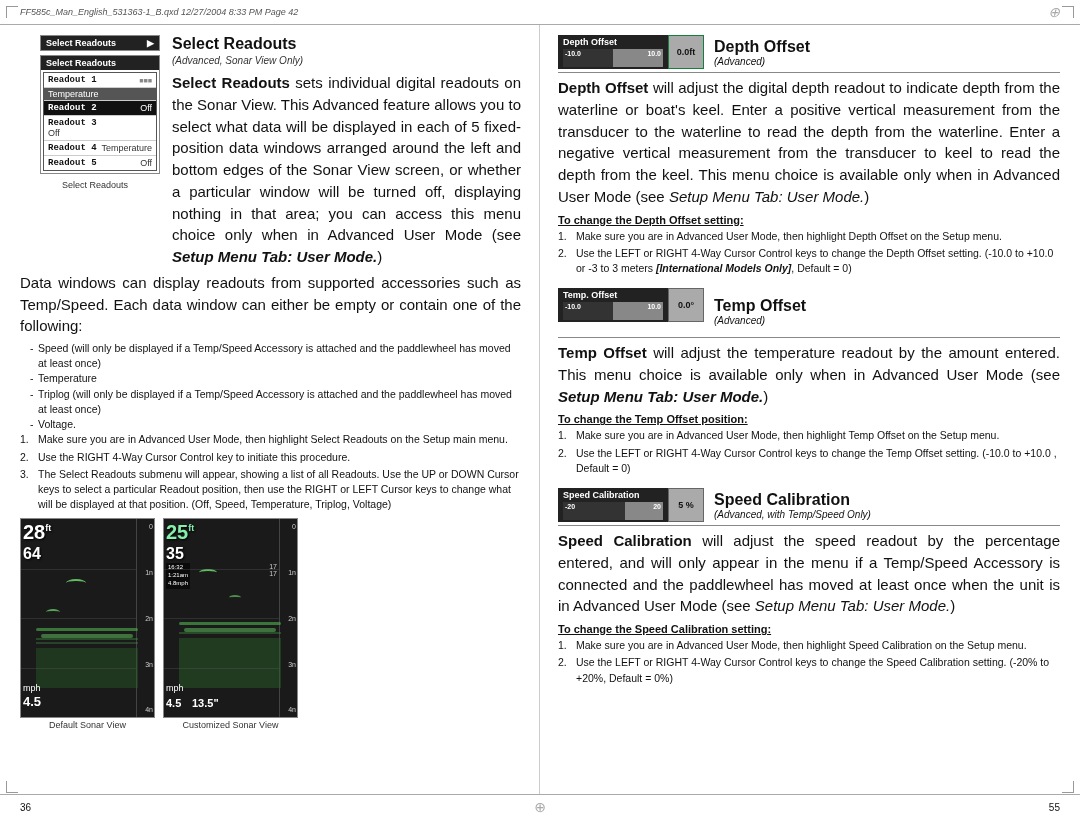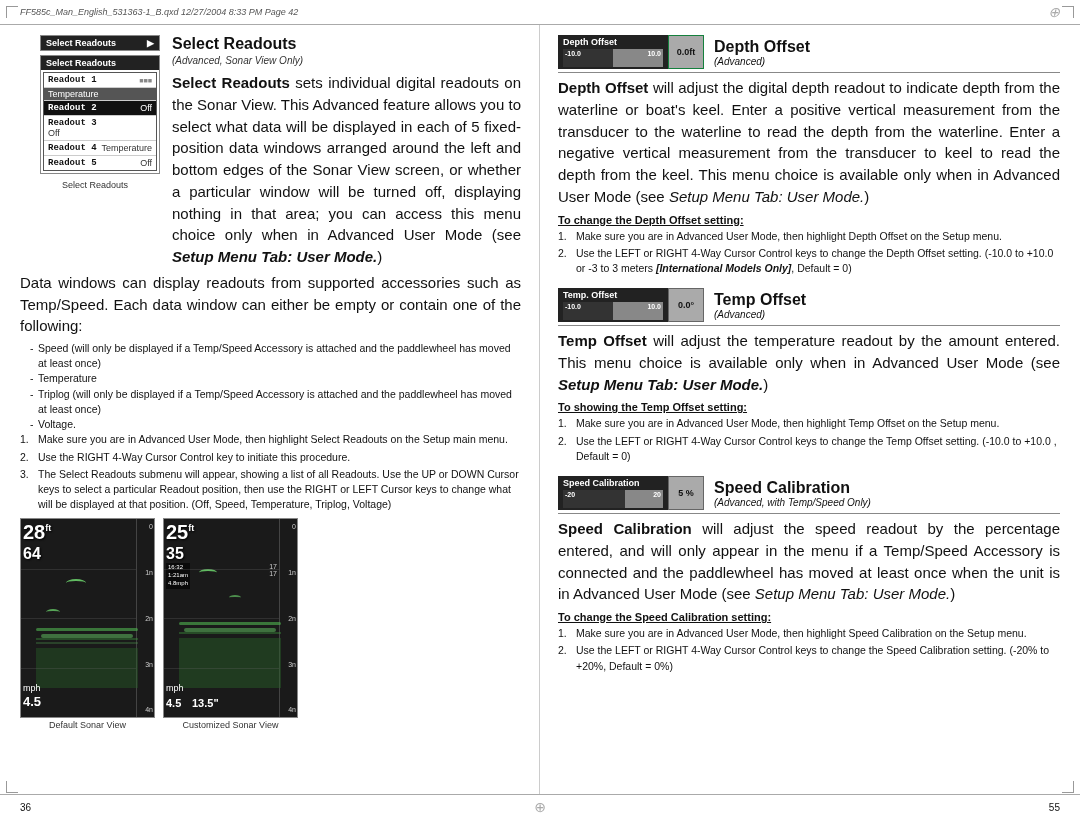--- a/index.html
+++ b/index.html
@@ -452,21 +452,21 @@
               <div class="wave-area">
                 <div style="position:absolute; top:52%; left:0; right:0; height:3px; background:rgba(80,180,80,0.6); border-radius:2px;"></div>
                 <div style="position:absolute; top:57%; left:0; right:0; height:2px; background:rgba(60,150,60,0.4);"></div>
                 <div style="position:absolute; top:55%; left:5px; right:5px; height:4px; background:rgba(100,200,100,0.5); border-radius:2px;"></div>
                 <div style="position:absolute; top:60%; left:0; right:0; height:25%; background:rgba(40,100,40,0.45);"></div>
 
                 <div style="position:absolute; top:25%; left:20px; width:18px; height:7px; border-top:2px solid #7fff7f; border-radius:50%; opacity:0.7;"></div>
                 <div style="position:absolute; top:38%; left:50px; width:12px; height:5px; border-top:2px solid #7fff7f; border-radius:50%; opacity:0.5;"></div>
               </div>
 
-              <div style="position:absolute; left:2px; top:3px; color:#ffffff; font-weight:bold; font-size:20px; line-height:1; text-shadow:1px 1px 2px #000;">25<sup style="font-size:9px;">ft</sup></div>
+              <div style="position:absolute; left:2px; top:3px; color:#86efac; font-weight:bold; font-size:20px; line-height:1; text-shadow:1px 1px 2px #000;">25<sup style="font-size:9px;">ft</sup></div>
               <div style="position:absolute; left:2px; top:26px; color:#fff; font-weight:bold; font-size:16px; text-shadow:1px 1px 2px #000;">35</div>
 
               <div style="position:absolute; left:2px; top:44px; background:rgba(0,0,0,0.6); color:#fff; font-size:6px; padding:1px 2px; line-height:1.3;">
                 16:32<br>1:21am<br>4.8mph
               </div>
               <div style="position:absolute; right:20px; top:44px; color:#ccc; font-size:7px; text-align:right;">17<br>17</div>
               <div style="position:absolute; left:2px; bottom:24px; color:#fff; font-size:9px;">mph</div>
               <div style="position:absolute; left:2px; bottom:8px; color:#fff; font-weight:bold; font-size:11px;">4.5</div>
               <div style="position:absolute; left:28px; bottom:8px; color:#fff; font-weight:bold; font-size:11px;">13.5"</div>
 
@@ -515,42 +515,42 @@
             </li>
           <li>
               <span class="list-num">2.</span>
               <span>Use the LEFT or RIGHT 4-Way Cursor Control keys to change the Depth Offset setting. (-10.0 to +10.0 or -3 to 3 meters <b><i>[International Models Only]</i></b>, Default = 0)</span>
             </li>
         </ol>
       </div>
 
       <div class="right-section">
         <div class="control-header">
-          <div class="control-box" style="border:none; margin-bottom:0;">
+          <div class="control-box" style="border:none; margin-bottom:12px;">
             <div class="control-label-area dark">
               <span style="font-size:9px; font-weight:bold; color:#fff;">Temp. Offset</span>
               <div class="slider-area" style="width:100px; height:14px; margin-top:2px; background:#888; position:relative;">
                 <div class="slider-fill" style="width:50%; background:#333;"></div>
                 <span style="position:absolute; left:2px; top:1px; font-size:7px; color:#fff;">-10.0</span>
                 <span style="position:absolute; right:2px; top:1px; font-size:7px; color:#fff;">10.0</span>
               </div>
             </div>
             <div style="background:#aaa; color:#111; font-size:9px; font-weight:bold; padding:3px 6px; display:flex; align-items:center; min-width:36px; justify-content:center; border:1px solid #666;">0.0°</div>
           </div>
           <div>
             <div class="control-section-title">Temp Offset</div>
             <div class="control-subtitle">(Advanced)</div>
           </div>
         </div>
 
         <p class="body-text" style="">
           <b>Temp Offset</b> will adjust the temperature readout by the amount entered. This menu choice is available only when in Advanced User Mode (see <b><i>Setup Menu Tab: User Mode.</i></b>)
         </p>
 
-        <div class="subsection-title">To showing the Temp Offset setting:</div>
+        <div class="subsection-title">To change the Temp Offset position:</div>
         <ol class="numbered-list">
           <li>
               <span class="list-num">1.</span>
               <span>Make sure you are in Advanced User Mode, then highlight Temp Offset on the Setup menu.</span>
             </li>
           <li>
               <span class="list-num">2.</span>
               <span>Use the LEFT or RIGHT 4-Way Cursor Control keys to change the Temp Offset setting. (-10.0 to +10.0 , Default = 0)</span>
             </li>
         </ol>

